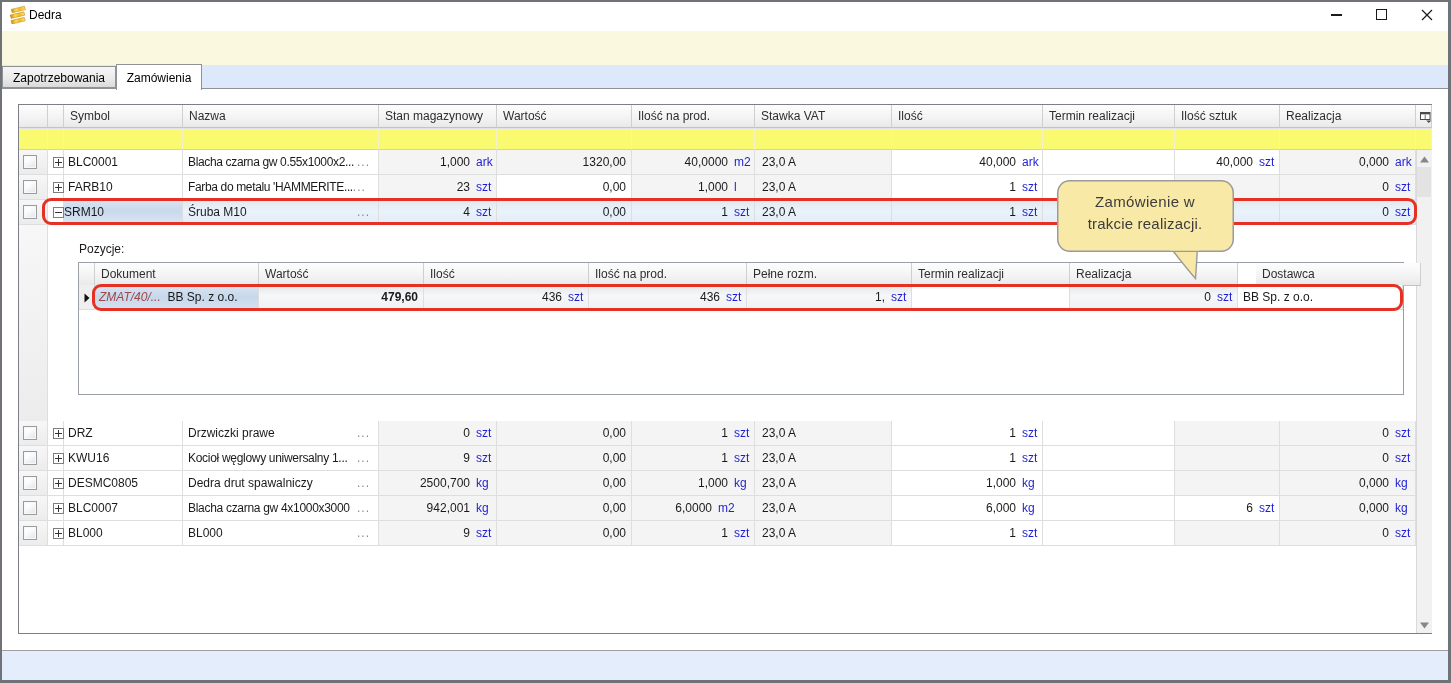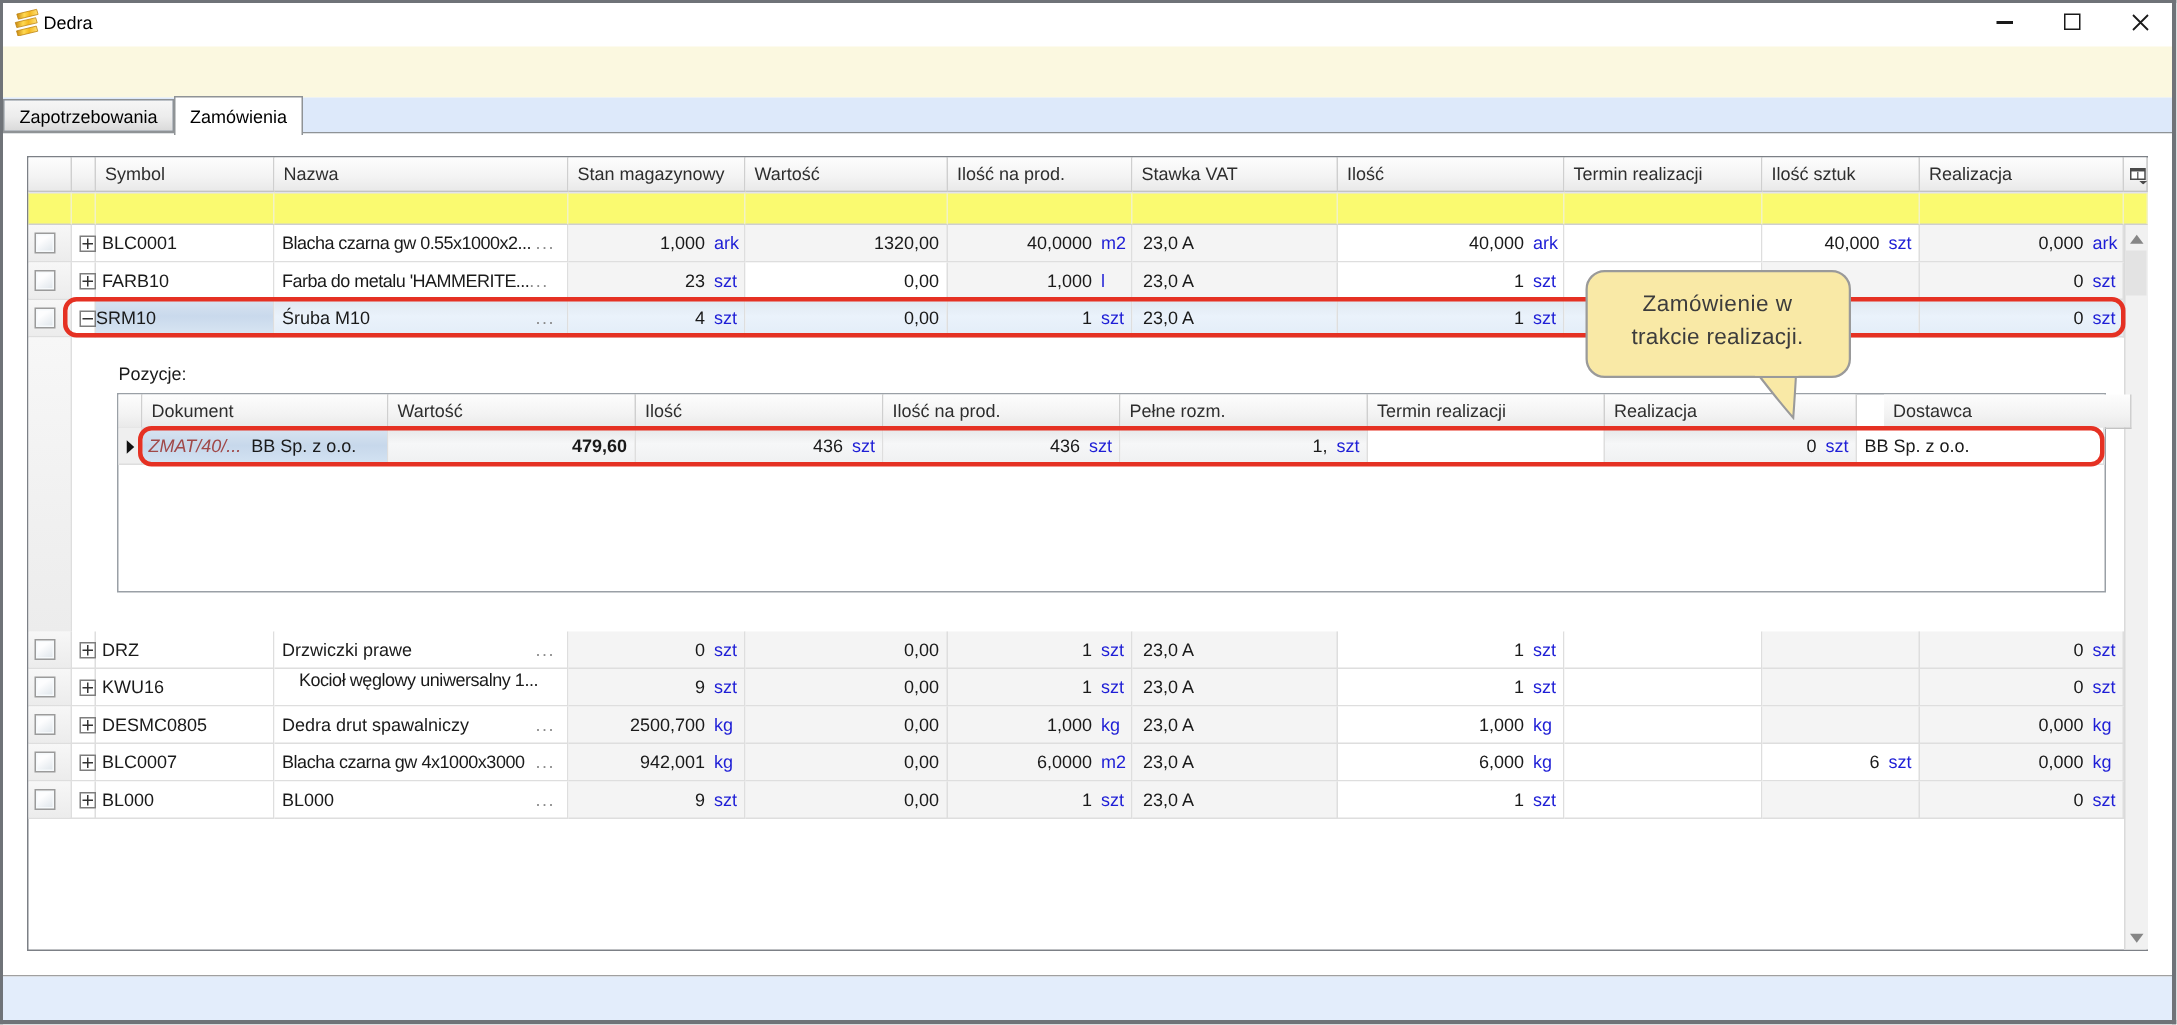--- a/index.html
+++ b/index.html
@@ -217,21 +217,21 @@
     <span class="unit">szt</span>
   </div>
 <div class="cell" style="left:19px;top:446px;width:29px;background:linear-gradient(#f7f7f7,#ececec);"></div>
 <div class="cb" style="left:23px;top:451px;"></div>
 <div class="cell" style="left:48px;top:446px;width:16px;background:#fff;"></div>
 <div class="exp" style="left:53px;top:453px;">
     <i></i>
     <b></b>
   </div>
 <div class="cell" style="left:64px;top:446px;width:119px;background:#ffffff;padding-left:4px;">KWU16</div>
-<div class="cell" style="left:183px;top:446px;width:196px;background:#ffffff;padding:0 8px 0 5px;flex-direction:column;">
+<div class="cell" style="left:183px;top:446px;width:196px;background:#ffffff;padding:0 8px 0 5px;">
     <span style="flex:1;"><span style="letter-spacing:-0.3px">Kocioł węglowy uniwersalny 1...</span></span>
     <span class="dots">...</span>
   </div>
 <div class="cell num" style="left:379px;top:446px;width:118px;background:#f4f4f4;padding-right:4px;">
     <span style="flex:1;text-align:right;">9</span>
     <span class="unit">szt</span>
   </div>
 <div class="cell num" style="left:497px;top:446px;width:135px;background:#f4f4f4;padding-right:5px;">0,00</div>
 <div class="cell num" style="left:632px;top:446px;width:123px;background:#f4f4f4;padding-right:4px;">
     <span style="flex:1;text-align:right;">1</span>
@@ -290,21 +290,21 @@
 <div class="cell" style="left:64px;top:496px;width:119px;background:#ffffff;padding-left:4px;">BLC0007</div>
 <div class="cell" style="left:183px;top:496px;width:196px;background:#ffffff;padding:0 8px 0 5px;">
     <span style="flex:1;"><span style="letter-spacing:-0.3px">Blacha czarna gw 4x1000x3000</span></span>
     <span class="dots">...</span>
   </div>
 <div class="cell num" style="left:379px;top:496px;width:118px;background:#f4f4f4;padding-right:4px;">
     <span style="flex:1;text-align:right;">942,001</span>
     <span class="unit">kg</span>
   </div>
 <div class="cell num" style="left:497px;top:496px;width:135px;background:#f4f4f4;padding-right:5px;">0,00</div>
-<div class="cell num" style="left:632px;top:496px;width:123px;background:#f4f4f4;padding-right:4px;">
+<div class="cell num" style="left:632px;top:496px;width:123px;background:#f4f4f4;padding-right:20px;">
     <span style="flex:1;text-align:right;">6,0000</span>
     <span class="unit">m2</span>
   </div>
 <div class="cell" style="left:755px;top:496px;width:137px;background:#f4f4f4;padding-left:7px;">23,0 A</div>
 <div class="cell num" style="left:892px;top:496px;width:151px;background:#ffffff;padding-right:4px;">
     <span style="flex:1;text-align:right;">6,000</span>
     <span class="unit">kg</span>
   </div>
 <div class="cell" style="left:1043px;top:496px;width:132px;background:#ffffff;"></div>
 <div class="cell num" style="left:1175px;top:496px;width:105px;background:#ffffff;padding-right:4px;">

